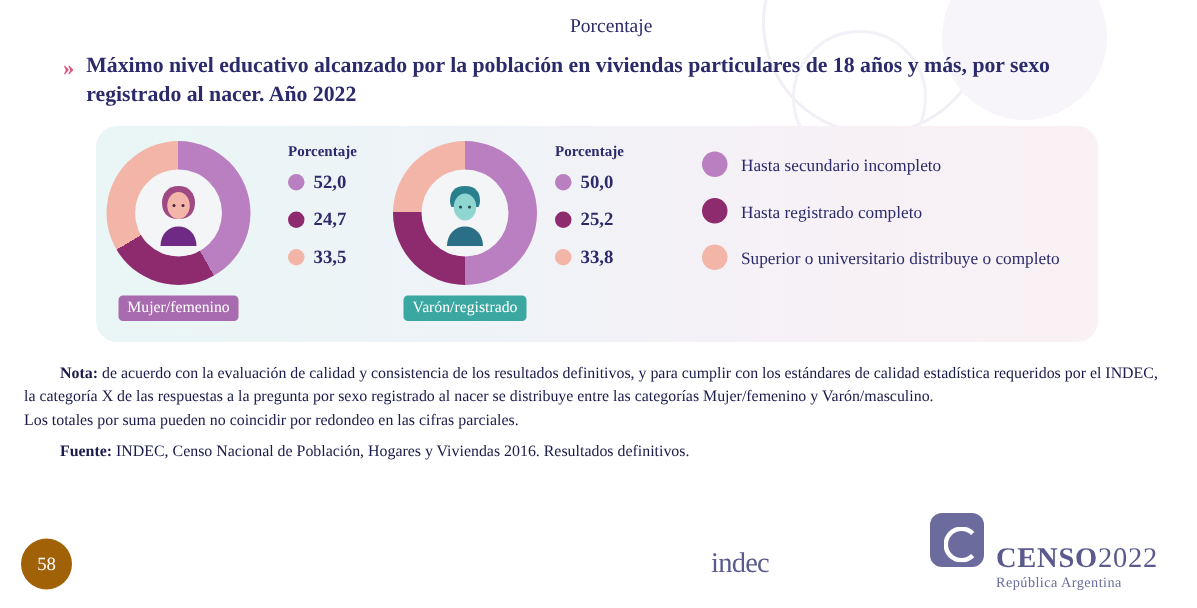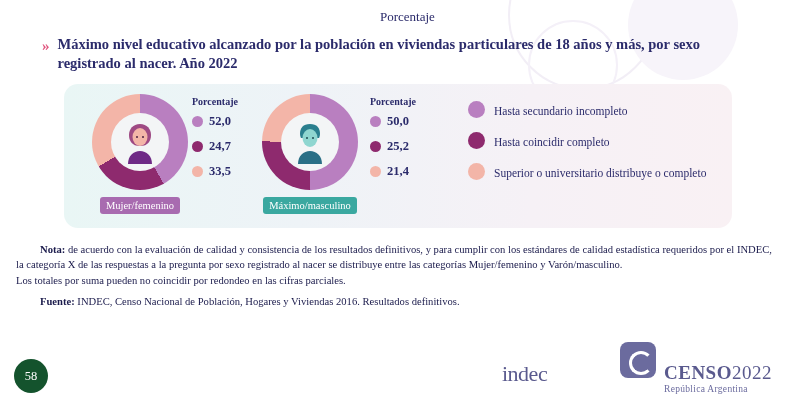--- a/index.html
+++ b/index.html
@@ -61,21 +61,21 @@
 
   .card {
     position: absolute;
     left: 64px; top: 84px;
     width: 668px; height: 144px;
     background: linear-gradient(90deg, #e9f6f5 0%, #eef3f7 35%, #f6f1f6 70%, #f9f1f4 100%);
     border-radius: 14px;
   }
 
   .donut-block { position: absolute; }
-  .donut-block.b1 { left: 28px; top: 10px; }
+  .donut-block.b1 { left: 7px; top: 10px; }
   .donut-block.b2 { left: 198px; top: 10px; }
 
   .donut {
     width: 96px; height: 96px;
     border-radius: 50%;
     position: relative;
   }
   .donut .hole {
     position: absolute;
     left: 50%; top: 50%;
@@ -138,30 +138,30 @@
     position: absolute;
     left: 0; bottom: 0;
     width: 798px; height: 58px;
     background: #ffffff;
   }
   .page-badge {
     position: absolute;
     left: 14px; bottom: 12px;
     width: 34px; height: 34px;
     border-radius: 50%;
-    background: #14532d;
+    background: #a16207;
     color: #fff;
     display: flex; align-items: center; justify-content: center;
     font-size: 12.5px;
   }
   .indec-logo {
     position: absolute;
-    left: 502px; bottom: 18px;
+    left: 474px; bottom: 18px;
     color: #5a5a8e;
-    font-size: 22px;
+    font-size: 19px;
     letter-spacing: -0.5px;
   }
   .censo-logo {
     position: absolute;
     left: 620px; bottom: 11px;
     display: flex; align-items: center; gap: 8px;
   }
   .censo-mark {
     width: 36px; height: 36px;
     border-radius: 8px;
@@ -237,48 +237,48 @@
           <svg class="avatar-svg" width="40" height="44" viewBox="0 0 40 44">
             <path d="M20 4c-7 0-10 4-10 10 0 2 1 4 1 4h18s1-2 1-4c0-6-3-10-10-10z" fill="#2a7f8e"></path>
             <ellipse cx="20" cy="18" rx="7.5" ry="9" fill="#8fd6d0"></ellipse>
             <path d="M8 44c0-8 5.5-13 12-13s12 5 12 13z" fill="#2a6f86"></path>
             <circle cx="17" cy="18" r="1" fill="#1d4a52"></circle>
             <circle cx="23" cy="18" r="1" fill="#1d4a52"></circle>
           </svg>
         </div>
       </div>
       <div style="text-align:center;">
-        <div class="donut-label lbl-var">Máximo/masculino</div>
+        <div class="donut-label lbl-var">Varón/registrado</div>
       </div>
     </div>
 
     <div class="legend-vals v2">
       <div class="cap">Porcentaje</div>
       <div class="val-row">
         <span class="dot" style="background:#b97fc0"></span>
         <span class="val-num">50,0</span>
       </div>
       <div class="val-row">
         <span class="dot" style="background:#8e2a6e"></span>
         <span class="val-num">25,2</span>
       </div>
       <div class="val-row">
         <span class="dot" style="background:#f3b5a8"></span>
-        <span class="val-num">21,4</span>
+        <span class="val-num">33,8</span>
       </div>
     </div>
 
     <div class="legend-keys">
       <div class="key-row">
         <span class="key-dot" style="background:#b97fc0"></span>
         <span class="key-text">Hasta secundario incompleto</span>
       </div>
       <div class="key-row">
         <span class="key-dot" style="background:#8e2a6e"></span>
-        <span class="key-text">Hasta coincidir completo</span>
+        <span class="key-text">Hasta registrado completo</span>
       </div>
       <div class="key-row">
         <span class="key-dot" style="background:#f3b5a8"></span>
         <span class="key-text">Superior o universitario distribuye o completo</span>
       </div>
     </div>
 
   </div>
 
   <div class="notes">

